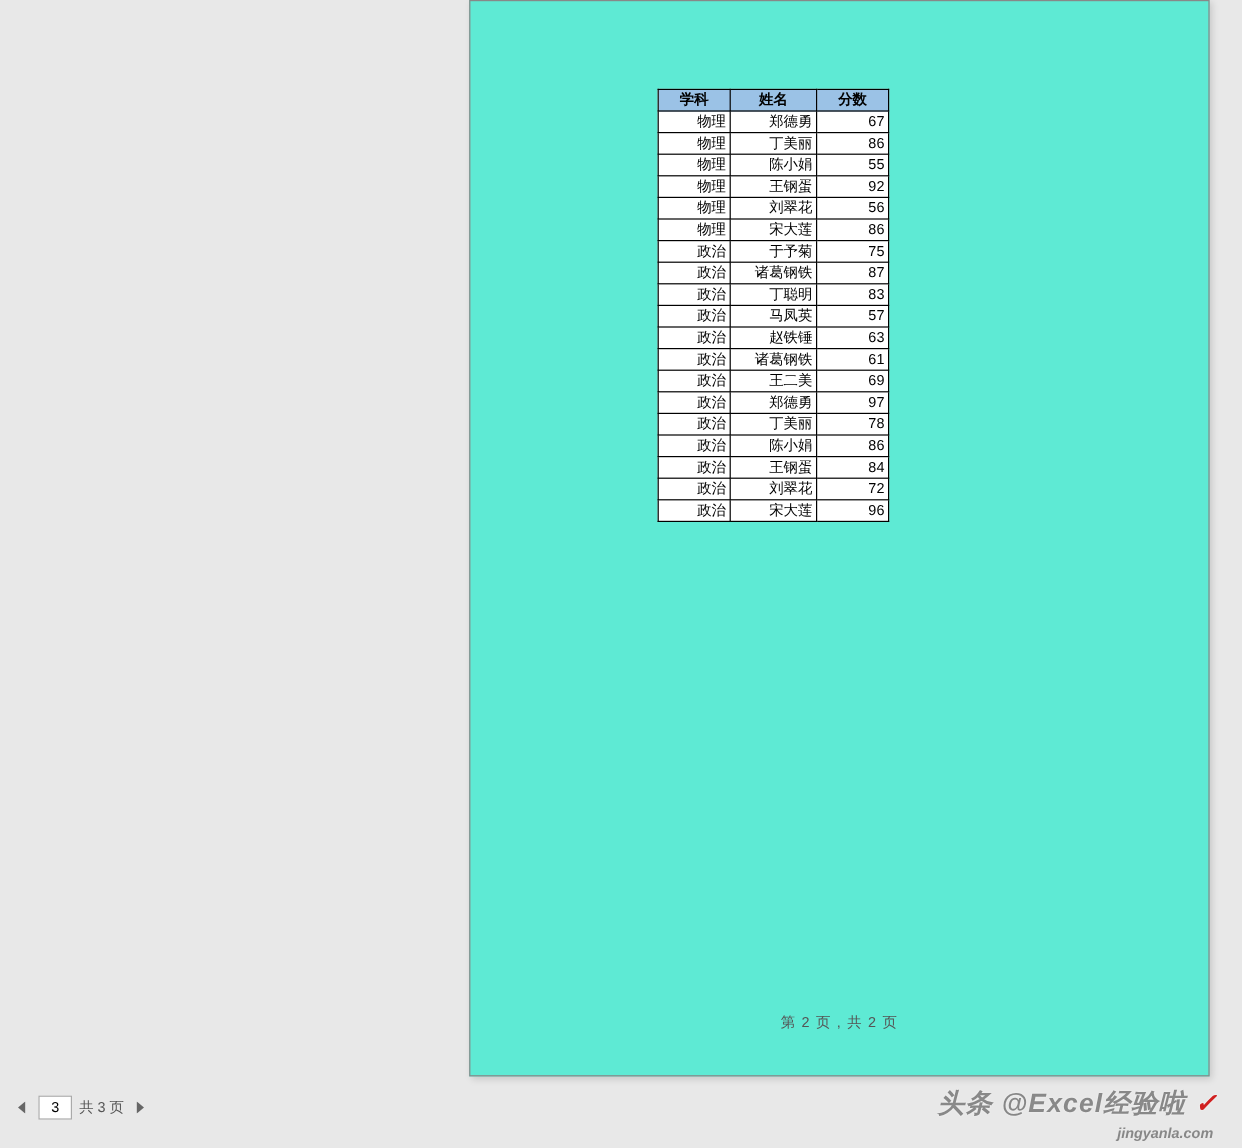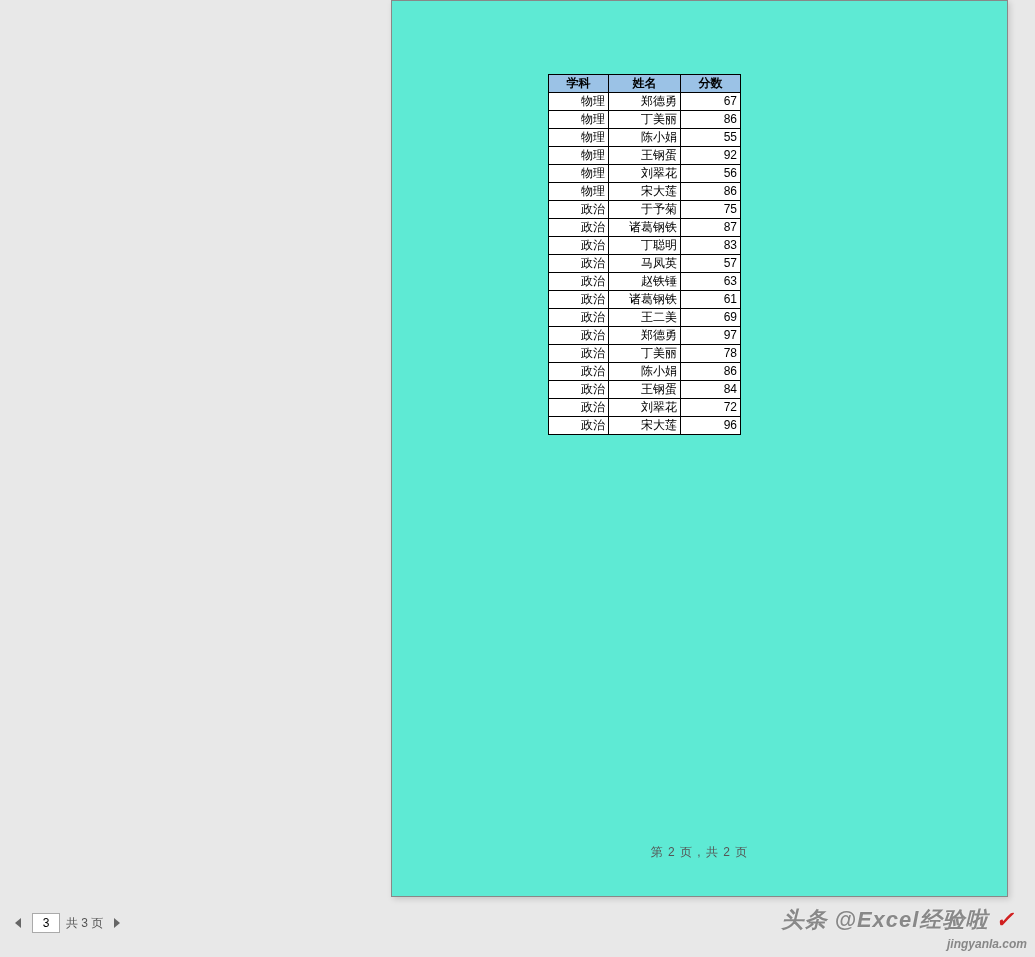--- a/index.html
+++ b/index.html
@@ -96,21 +96,21 @@
       letter-spacing: 1px;
       text-shadow: 0 0 2px rgba(255,255,255,0.6);
       pointer-events: none;
     }
     .watermark .mark {
       color: #d02020;
       font-style: italic;
     }
     .wm-sub {
       position: absolute;
-      right: 8px;
+      right: 24px;
       bottom: 6px;
       font-size: 12px;
       font-weight: bold;
       font-style: italic;
       color: rgba(70,70,70,0.6);
       pointer-events: none;
     }
   </style>
 </head>
 <body>

